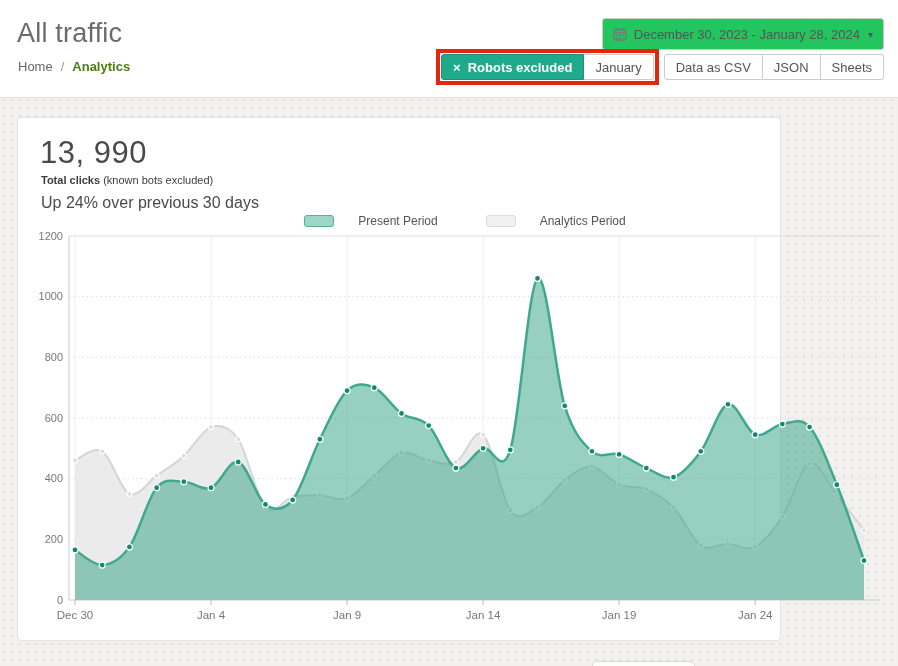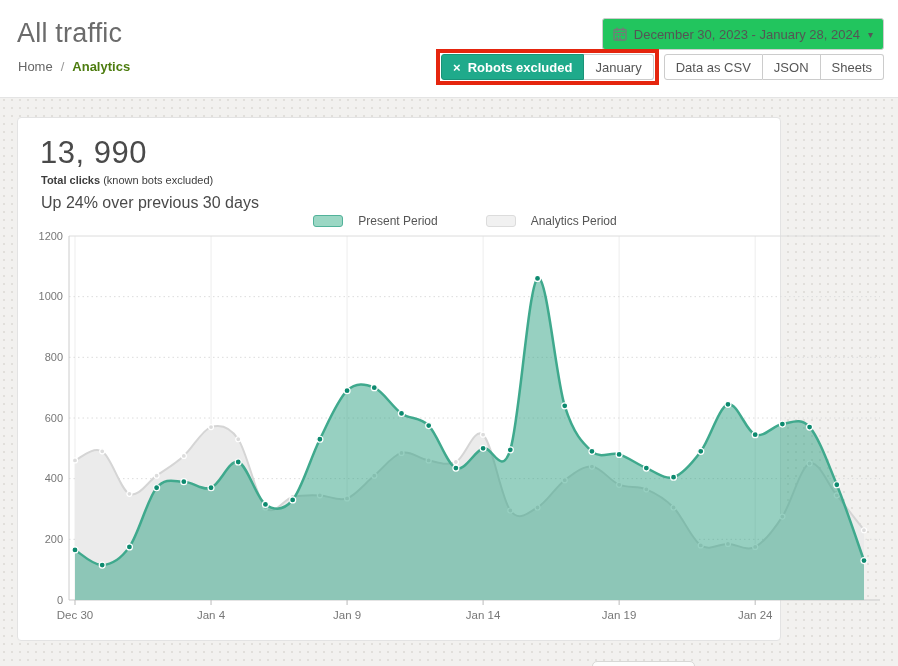--- a/index.html
+++ b/index.html
@@ -78,21 +78,21 @@
   .metric-line .metric-label { font-weight:bold; }
   .trend-line {
     position:absolute; left:23px; top:76px;
     font-size:16px; color:#4a4a4a;
   }
   .legend {
     position:absolute; left:0; top:96px; width:862px;
     display:flex; justify-content:center; align-items:center; gap:16px;
     font-size:12px; color:#555;
   }
-  .legend-item { display:flex; align-items:center; gap:15px;padding-left:32px; }
+  .legend-item { display:flex; align-items:center; gap:24px;padding-left:32px; }
   .legend-swatch {
     width:30px; height:12px; border-radius:3px; border:1px solid #ccc;
   }
   .chart-wrap { position:absolute; left:0; top:111px; width:862px; height:402px; }
   
   .bottom-button {
     position:absolute; left:592px; top:661px; width:103px; height:14px;
     background:#fcfcfb; border:1px solid #d8d8d6; border-radius:5px;
   }
 </style>

